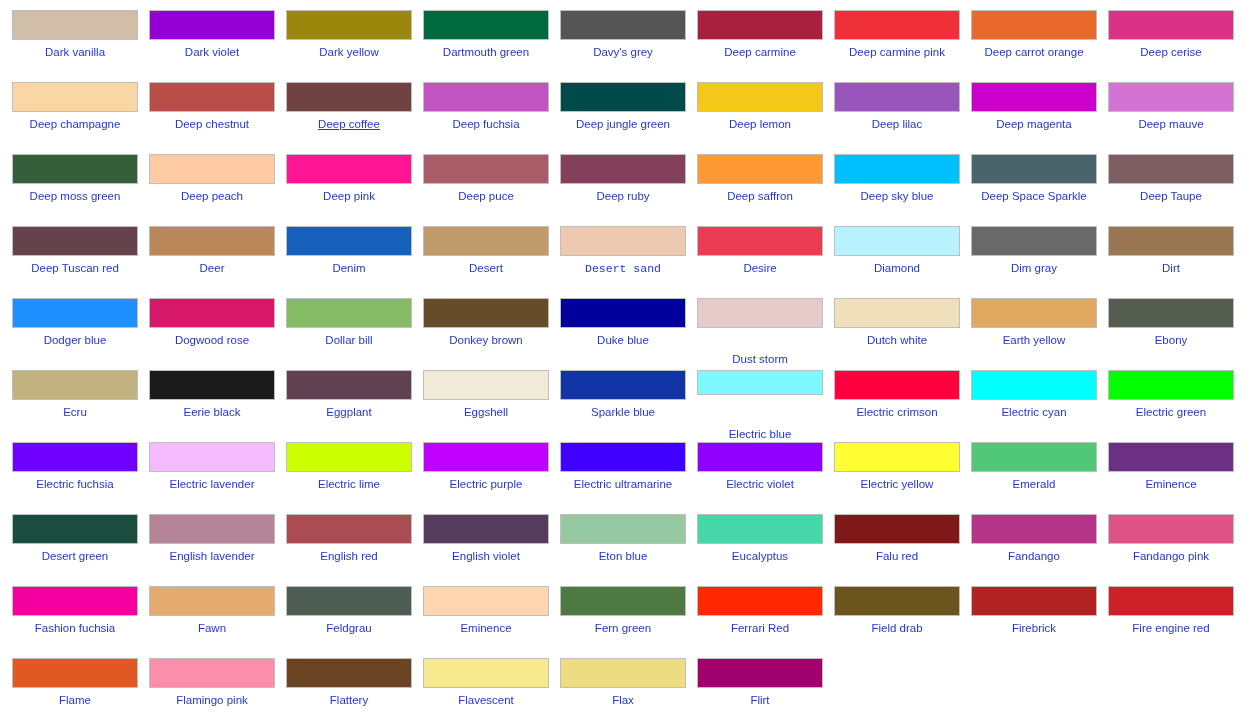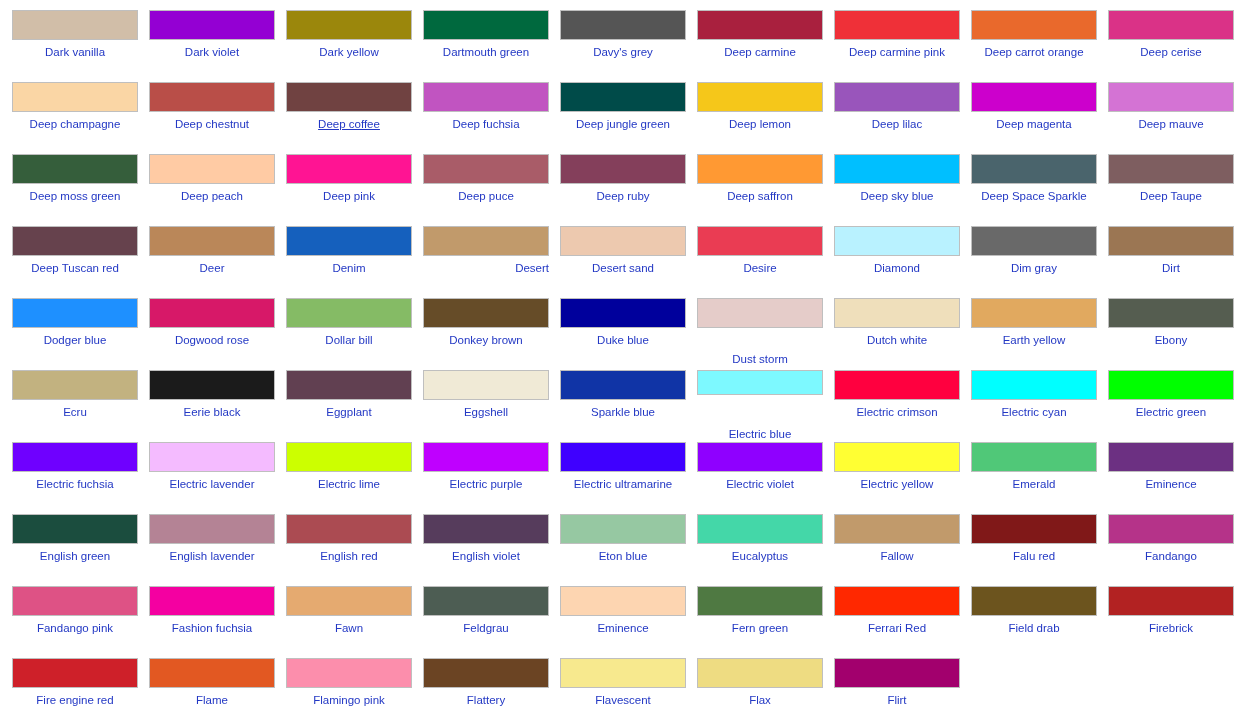--- a/index.html
+++ b/index.html
@@ -170,25 +170,25 @@
     <div class="swatch-cell">
       <div class="swatch-chip" style="background-color: rgb(186, 135, 89); border-color: rgb(191, 191, 191);"></div>
       <a class="swatch-label" href="#" style="color: rgb(35, 56, 196);">Deer</a>
     </div>
     <div class="swatch-cell">
       <div class="swatch-chip" style="background-color: rgb(21, 96, 189); border-color: rgb(191, 191, 191);"></div>
       <a class="swatch-label" href="#" style="color: rgb(35, 56, 196);">Denim</a>
     </div>
     <div class="swatch-cell">
       <div class="swatch-chip" style="background-color: rgb(193, 154, 107); border-color: rgb(191, 191, 191);"></div>
-      <a class="swatch-label" href="#" style="color: rgb(35, 56, 196); text-align: right;">Desert</a>
+      <a class="swatch-label" href="#" style="color: rgb(35, 56, 196);">Desert</a>
     </div>
     <div class="swatch-cell">
       <div class="swatch-chip" style="background-color: rgb(237, 201, 175); border-color: rgb(191, 191, 191);"></div>
-      <a class="swatch-label" href="#" style="color: rgb(35, 56, 196);">Desert sand</a>
+      <a class="swatch-label" href="#" style="color: rgb(35, 56, 196); font-family: Liberation Mono, monospace;">Desert sand</a>
     </div>
     <div class="swatch-cell">
       <div class="swatch-chip" style="background-color: rgb(234, 60, 83); border-color: rgb(191, 191, 191);"></div>
       <a class="swatch-label" href="#" style="color: rgb(35, 56, 196);">Desire</a>
     </div>
     <div class="swatch-cell">
       <div class="swatch-chip" style="background-color: rgb(185, 242, 255); border-color: rgb(191, 191, 191);"></div>
       <a class="swatch-label" href="#" style="color: rgb(35, 56, 196);">Diamond</a>
     </div>
     <div class="swatch-cell">
@@ -302,45 +302,41 @@
     <div class="swatch-cell">
       <div class="swatch-chip" style="background-color: rgb(80, 200, 120); border-color: rgb(191, 191, 191);"></div>
       <a class="swatch-label" href="#" style="color: rgb(35, 56, 196);">Emerald</a>
     </div>
     <div class="swatch-cell">
       <div class="swatch-chip" style="background-color: rgb(108, 48, 130); border-color: rgb(191, 191, 191);"></div>
       <a class="swatch-label" href="#" style="color: rgb(35, 56, 196);">Eminence</a>
     </div>
     <div class="swatch-cell">
       <div class="swatch-chip" style="background-color: rgb(27, 77, 62); border-color: rgb(191, 191, 191);"></div>
-      <a class="swatch-label" href="#" style="color: rgb(35, 56, 196);">English green</a>
+      <a class="swatch-label" href="#" style="color: rgb(35, 56, 196);">Desert green</a>
     </div>
     <div class="swatch-cell">
       <div class="swatch-chip" style="background-color: rgb(180, 131, 149); border-color: rgb(191, 191, 191);"></div>
       <a class="swatch-label" href="#" style="color: rgb(35, 56, 196);">English lavender</a>
     </div>
     <div class="swatch-cell">
       <div class="swatch-chip" style="background-color: rgb(171, 75, 82); border-color: rgb(191, 191, 191);"></div>
       <a class="swatch-label" href="#" style="color: rgb(35, 56, 196);">English red</a>
     </div>
     <div class="swatch-cell">
       <div class="swatch-chip" style="background-color: rgb(86, 60, 92); border-color: rgb(191, 191, 191);"></div>
       <a class="swatch-label" href="#" style="color: rgb(35, 56, 196);">English violet</a>
     </div>
     <div class="swatch-cell">
       <div class="swatch-chip" style="background-color: rgb(150, 200, 162); border-color: rgb(191, 191, 191);"></div>
       <a class="swatch-label" href="#" style="color: rgb(35, 56, 196);">Eton blue</a>
     </div>
     <div class="swatch-cell">
       <div class="swatch-chip" style="background-color: rgb(68, 215, 168); border-color: rgb(191, 191, 191);"></div>
       <a class="swatch-label" href="#" style="color: rgb(35, 56, 196);">Eucalyptus</a>
-    </div>
-    <div class="swatch-cell">
-      <div class="swatch-chip" style="background-color: rgb(193, 154, 107); border-color: rgb(191, 191, 191);"></div>
-      <a class="swatch-label" href="#" style="color: rgb(35, 56, 196);">Fallow</a>
     </div>
     <div class="swatch-cell">
       <div class="swatch-chip" style="background-color: rgb(128, 24, 24); border-color: rgb(191, 191, 191);"></div>
       <a class="swatch-label" href="#" style="color: rgb(35, 56, 196);">Falu red</a>
     </div>
     <div class="swatch-cell">
       <div class="swatch-chip" style="background-color: rgb(181, 51, 137); border-color: rgb(191, 191, 191);"></div>
       <a class="swatch-label" href="#" style="color: rgb(35, 56, 196);">Fandango</a>
     </div>
     <div class="swatch-cell">

